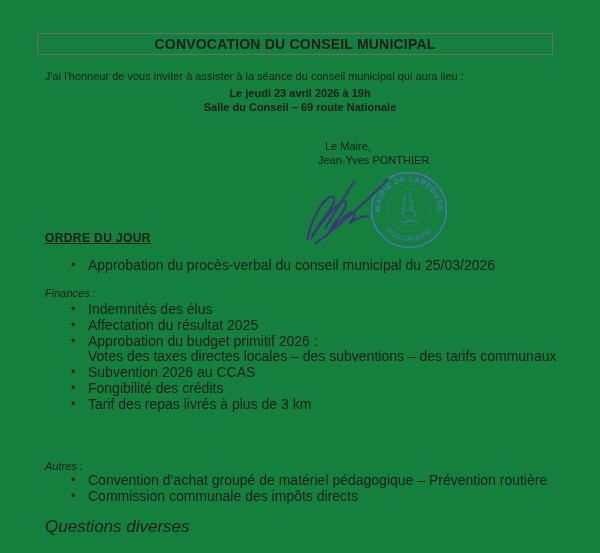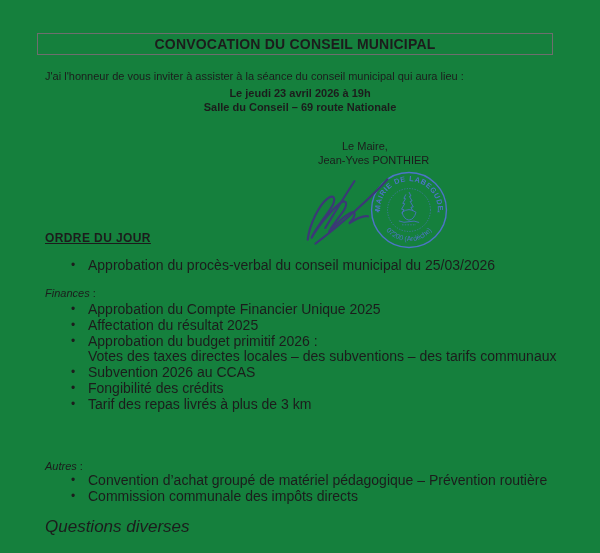--- a/index.html
+++ b/index.html
@@ -28,21 +28,21 @@
     font-size:11px;line-height:14px;
   }
   .meeting{
     position:absolute;left:0;top:87px;width:600px;
     text-align:center;font-weight:bold;font-size:11px;line-height:13.5px;
   }
   .signer{
     position:absolute;left:318px;top:140px;
     font-size:11px;line-height:13.5px;
   }
-  .signer .role{padding-left:7px;margin-left:17px;}
+  .signer .role{padding-left:7px;}
   .stamp{position:absolute;left:370px;top:171px;width:78px;height:78px;}
   .stamp-stroke{stroke:var(--stamp-blue);fill:none;}
   .stamp-text{fill:var(--stamp-blue);font-family:"Liberation Sans","DejaVu Sans",sans-serif;}
   .signature-ink{position:absolute;left:296px;top:166px;width:112px;height:86px;}
   .ink{stroke:var(--signature-ink);fill:none;stroke-linecap:round;stroke-linejoin:round;}
   .agenda-heading{
     position:absolute;left:45px;top:231px;
     font-size:12px;font-weight:bold;letter-spacing:0.4px;
     text-decoration:underline;
   }
@@ -118,21 +118,21 @@
 
   <div class="blist opening-list">
     <div class="item">Approbation du procès-verbal du conseil municipal du 25/03/2026</div>
   </div>
 
   <div class="sec-label fin-label">
     <span class="lbl">Finances</span><span> :</span>
   </div>
 
   <div class="blist fin-list">
-    <div class="item">Approbation du Compte Financier Unique 2025</div>
+    <div class="item">Indemnités des élus</div>
     <div class="item">Affectation du résultat 2025</div>
     <div class="item">
       <span>Approbation du budget primitif 2026 :</span>
       <div class="cont">Votes des taxes directes locales – des subventions – des tarifs communaux</div>
     </div>
     <div class="item">Subvention 2026 au CCAS</div>
     <div class="item">Fongibilité des crédits</div>
     <div class="item">Tarif des repas livrés à plus de 3 km</div>
   </div>
 

